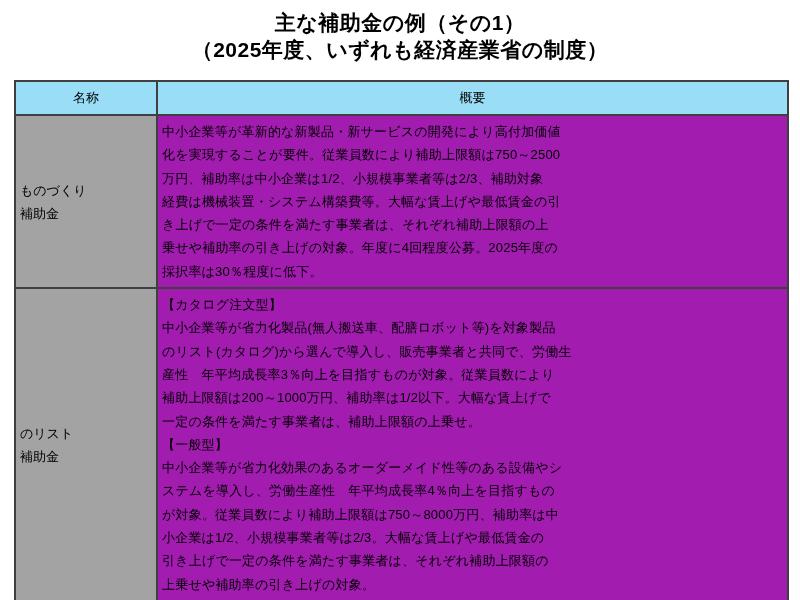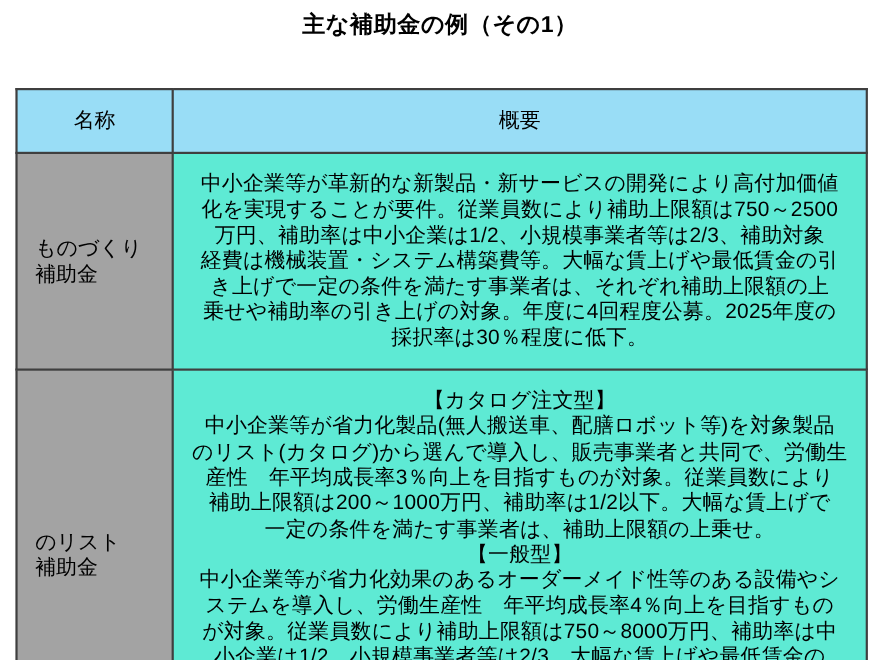--- a/index.html
+++ b/index.html
@@ -31,59 +31,60 @@
     left: 14px;
     top: 80px;
     width: 773px;
     border-collapse: collapse;
     table-layout: fixed;
   }
   table.subsidy-table th,
   table.subsidy-table td {
     border: 2px solid #3f3f3f;
     font-weight: normal;
-    font-size: 19px;
-    padding: 16px;
+    font-size: 13px;
+    padding: 4px;
   }
   col.col-name { width: 142px; }
   col.col-overview { width: 631px; }
   tr.header-row th {
     height: 24px;
     background: #99ddf6;
     text-align: center;
     vertical-align: middle;
     line-height: 24px;
   }
   td.name-cell {
     background: #a3a3a3;
     vertical-align: middle;
     text-align: left;
     padding-left: 6px;
     line-height: 23px;
     white-space: pre-line;
   }
   td.overview-cell {
-    background: #5eead4;
+    background: #a21caf;
     vertical-align: top;
-    text-align: center;
+    text-align: left;
     padding: 1px 4px 0 7px;
     line-height: 23.3px;
     white-space: pre-line;
     letter-spacing: 0.2px;
   }
   tr.row-monodukuri { height: 160px; }
   tr.row-shoryokuka { height: 299px; }
 </style>
 </head>
 <body>
 
 <div class="page">
 
   <div class="title-block">
     <div>主な補助金の例（その1）</div>
+    <div>（2025年度、いずれも経済産業省の制度）</div>
   </div>
 
   <table class="subsidy-table">
     <colgroup>
       <col class="col-name">
       <col class="col-overview">
     </colgroup>
     <tbody>
         <tr class="header-row">
       <th>名称</th>

